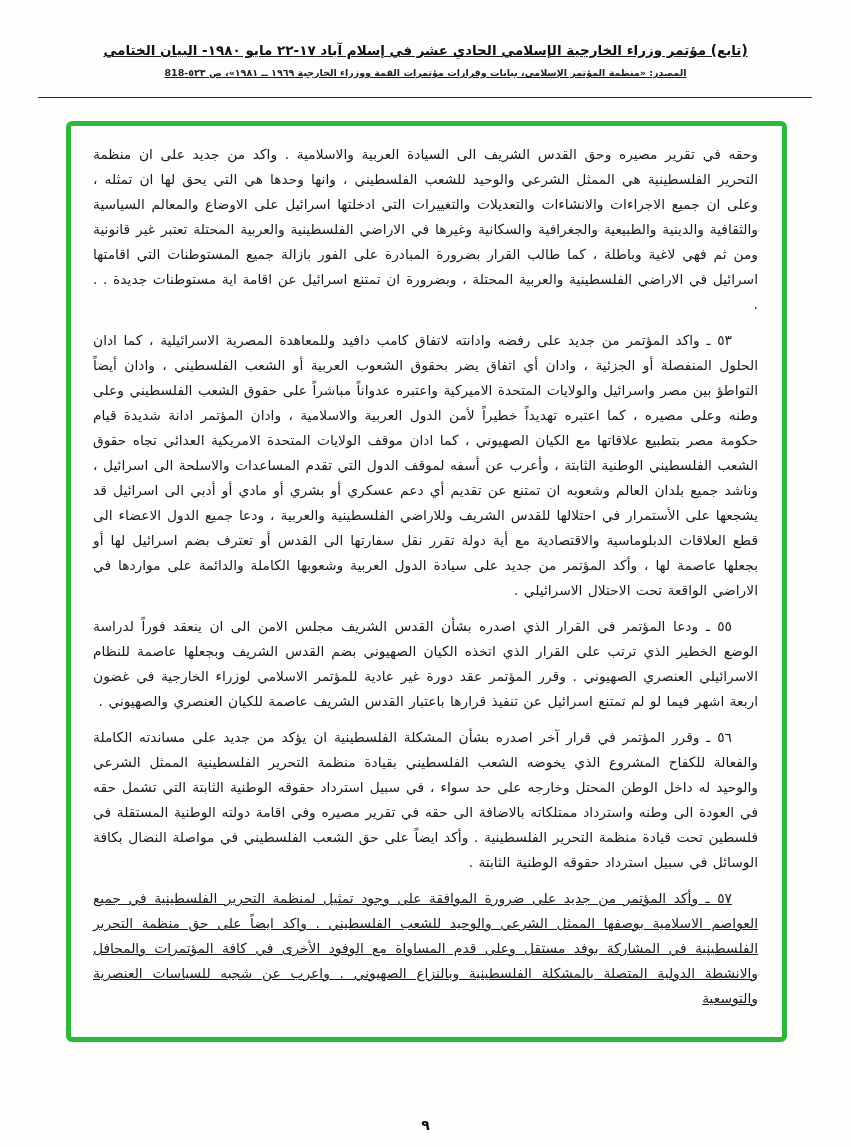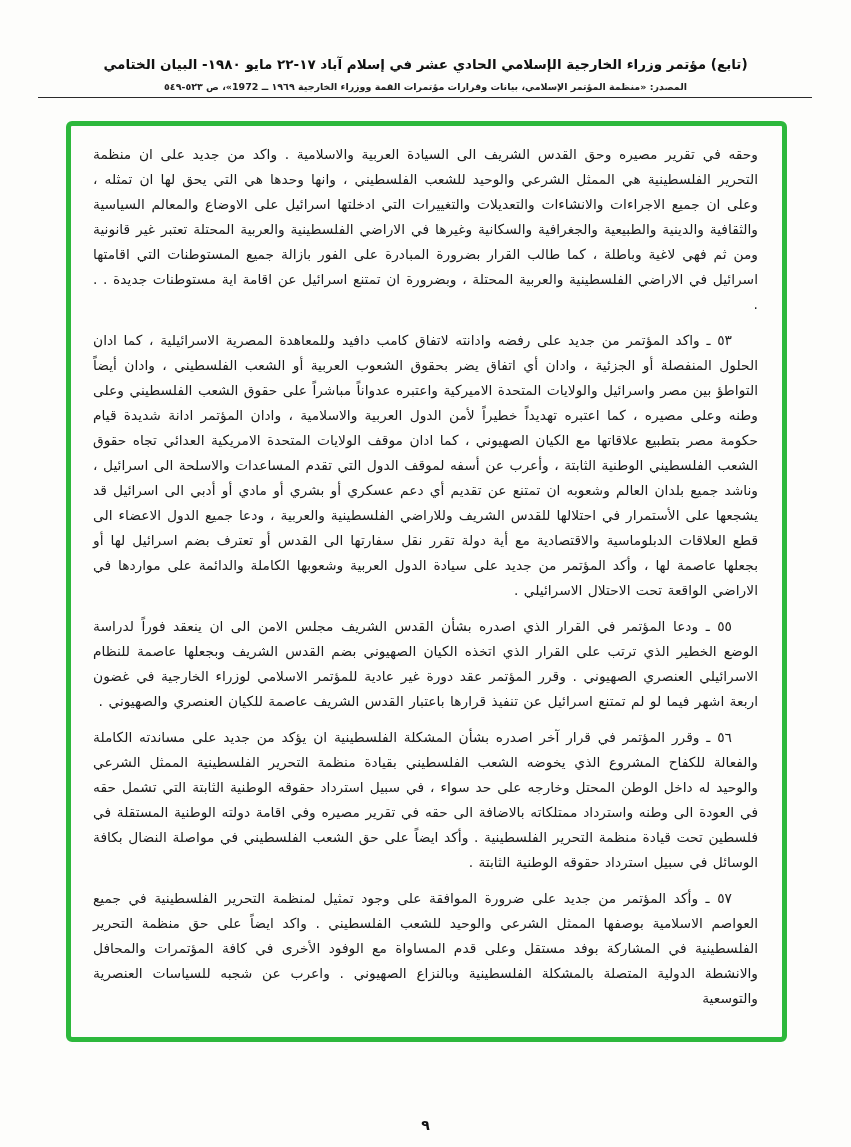--- a/index.html
+++ b/index.html
@@ -13,24 +13,25 @@
     height: 1147px;
     margin: 0 auto;
     background: #fdfdfb;
     font-family: "DejaVu Sans", sans-serif;
     direction: rtl;
     color: #1b1b1b;
     overflow: hidden;
   }
   .header {
     position: absolute;
-    top: 56px;
+    top: 42px;
     left: 0;
     right: 0;
     text-align: center;
+    text-decoration: underline;
   }
   .header-title {
     font-size: 13.5px;
     font-weight: bold;
     letter-spacing: 0.2px;
     color: #111;
   }
   .header-source {
     margin-top: 9px;
     font-size: 9.5px;
@@ -62,40 +63,41 @@
     line-height: 25px;
     text-align: justify;
     margin: 0 0 11px 0;
     word-spacing: 1px;
   }
   .para.indent {
     text-indent: 26px;
   }
   .para:last-child {
     margin-bottom: 0;
+    text-decoration: underline;
   }
   .page-number {
     position: absolute;
     bottom: 14px;
     left: 0;
     right: 0;
     text-align: center;
     font-size: 14px;
     font-weight: bold;
     color: #111;
   }
 </style>
 </head>
 <body>
 
 <div class="page">
 
   <div class="header">
     <div class="header-title">(تابع)  مؤتمر وزراء الخارجية الإسلامي الحادي عشر في إسلام آباد ١٧-٢٢ مايو ١٩٨٠- البيان الختامي</div>
-    <div class="header-source">المصدر: «منظمة المؤتمر الإسلامي، بيانات وقرارات مؤتمرات القمة ووزراء الخارجية ١٩٦٩ ــ 1972»، ص ٥٢٣-٥٤٩</div>
+    <div class="header-source">المصدر: «منظمة المؤتمر الإسلامي، بيانات وقرارات مؤتمرات القمة ووزراء الخارجية ١٩٦٩ ــ ١٩٨١»، ص ٥٢٣-818</div>
   </div>
 
   <div class="divider"></div>
 
   <div class="annotation-box" style="border-color: rgb(45, 184, 60);">
     <p class="para">وحقه في تقرير مصيره وحق القدس الشريف الى السيادة العربية والاسلامية . واكد من جديد على ان منظمة التحرير الفلسطينية هي الممثل الشرعي والوحيد للشعب الفلسطيني ، وانها وحدها هي التي يحق لها ان تمثله ، وعلى ان جميع الاجراءات والانشاءات والتعديلات والتغييرات التي ادخلتها اسرائيل على الاوضاع والمعالم السياسية والثقافية والدينية والطبيعية والجغرافية والسكانية وغيرها في الاراضي الفلسطينية والعربية المحتلة تعتبر غير قانونية ومن ثم فهي لاغية وباطلة ، كما طالب القرار بضرورة المبادرة على الفور بازالة جميع المستوطنات التي اقامتها اسرائيل في الاراضي الفلسطينية والعربية المحتلة ، وبضرورة ان تمتنع اسرائيل عن اقامة اية مستوطنات جديدة . . .</p>
     <p class="para indent">٥٣ ـ واكد المؤتمر من جديد على رفضه وادانته لاتفاق كامب دافيد وللمعاهدة المصرية الاسرائيلية ، كما ادان الحلول المنفصلة أو الجزئية ، وادان أي اتفاق يضر بحقوق الشعوب العربية أو الشعب الفلسطيني ، وادان أيضاً التواطؤ بين مصر واسرائيل والولايات المتحدة الاميركية واعتبره عدواناً مباشراً على حقوق الشعب الفلسطيني وعلى وطنه وعلى مصيره ، كما اعتبره تهديداً خطيراً لأمن الدول العربية والاسلامية ، وادان المؤتمر ادانة شديدة قيام حكومة مصر بتطبيع علاقاتها مع الكيان الصهيوني ، كما ادان موقف الولايات المتحدة الامريكية العدائي تجاه حقوق الشعب الفلسطيني الوطنية الثابتة ، وأعرب عن أسفه لموقف الدول التي تقدم المساعدات والاسلحة الى اسرائيل ، وناشد جميع بلدان العالم وشعوبه ان تمتنع عن تقديم أي دعم عسكري أو بشري أو مادي أو أدبي الى اسرائيل قد يشجعها على الأستمرار في احتلالها للقدس الشريف وللاراضي الفلسطينية والعربية ، ودعا جميع الدول الاعضاء الى قطع العلاقات الدبلوماسية والاقتصادية مع أية دولة تقرر نقل سفارتها الى القدس أو تعترف بضم اسرائيل لها أو بجعلها عاصمة لها ، وأكد المؤتمر من جديد على سيادة الدول العربية وشعوبها الكاملة والدائمة على مواردها في الاراضي الواقعة تحت الاحتلال الاسرائيلي .</p>
     <p class="para indent">٥٥ ـ ودعا المؤتمر في القرار الذي اصدره بشأن القدس الشريف مجلس الامن الى ان ينعقد فوراً لدراسة الوضع الخطير الذي ترتب على القرار الذي اتخذه الكيان الصهيوني بضم القدس الشريف وبجعلها عاصمة للنظام الاسرائيلي العنصري الصهيوني . وقرر المؤتمر عقد دورة غير عادية للمؤتمر الاسلامي لوزراء الخارجية في غضون اربعة اشهر فيما لو لم تمتنع اسرائيل عن تنفيذ قرارها باعتبار القدس الشريف عاصمة للكيان العنصري والصهيوني .</p>
     <p class="para indent">٥٦ ـ وقرر المؤتمر في قرار آخر اصدره بشأن المشكلة الفلسطينية ان يؤكد من جديد على مساندته الكاملة والفعالة للكفاح المشروع الذي يخوضه الشعب الفلسطيني بقيادة منظمة التحرير الفلسطينية الممثل الشرعي والوحيد له داخل الوطن المحتل وخارجه على حد سواء ، في سبيل استرداد حقوقه الوطنية الثابتة التي تشمل حقه في العودة الى وطنه واسترداد ممتلكاته بالاضافة الى حقه في تقرير مصيره وفي اقامة دولته الوطنية المستقلة في فلسطين تحت قيادة منظمة التحرير الفلسطينية .  وأكد ايضاً على حق الشعب الفلسطيني في مواصلة النضال بكافة الوسائل في سبيل استرداد حقوقه الوطنية الثابتة .</p>
     <p class="para indent">٥٧ ـ وأكد المؤتمر من جديد على ضرورة الموافقة على وجود تمثيل لمنظمة التحرير الفلسطينية في جميع العواصم الاسلامية بوصفها الممثل الشرعي والوحيد للشعب الفلسطيني . واكد ايضاً على حق منظمة التحرير الفلسطينية في المشاركة بوفد مستقل وعلى قدم المساواة مع الوفود الأخرى في كافة المؤتمرات والمحافل والانشطة الدولية المتصلة بالمشكلة الفلسطينية وبالنزاع الصهيوني . واعرب عن شجبه للسياسات العنصرية والتوسعية</p>

